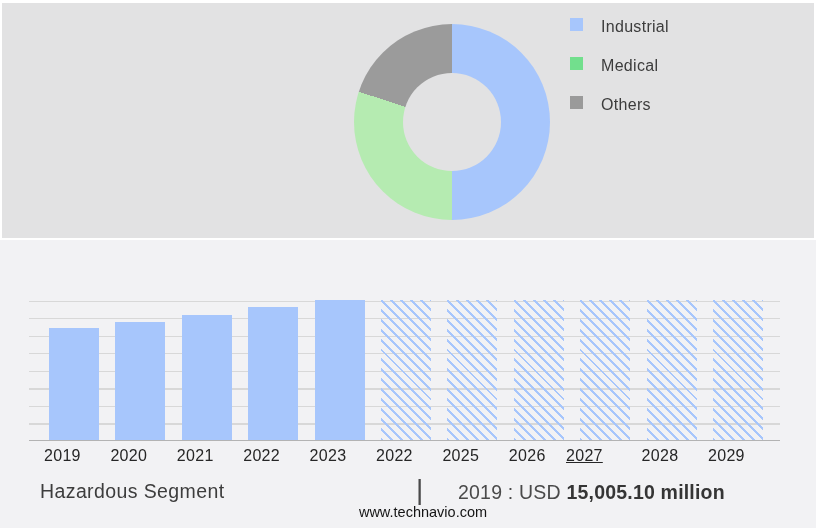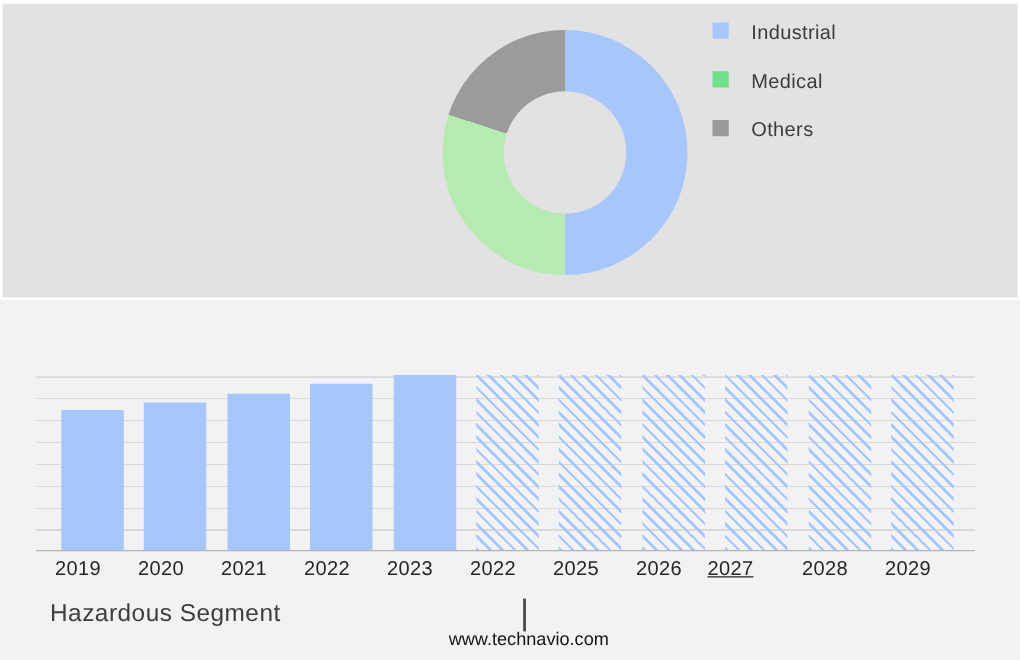--- a/index.html
+++ b/index.html
@@ -124,14 +124,15 @@
       <div class="x-tick" style="left: 347px;">2022</div>
       <div class="x-tick" style="left: 413.4px;">2025</div>
       <div class="x-tick" style="left: 479.8px;">2026</div>
       <div class="x-tick" style="left: 537px; text-decoration: underline;">2027</div>
       <div class="x-tick" style="left: 612.6px;">2028</div>
       <div class="x-tick" style="left: 679px;">2029</div>
     </div>
 
   <div class="segment-label">Hazardous Segment</div>
   <div class="separator">|</div>
+  <div class="value-line"><span>2019 : USD </span><b>15,005.10 million</b></div>
   <div class="website">www.technavio.com</div>
 </div>
 
 </body></html>

